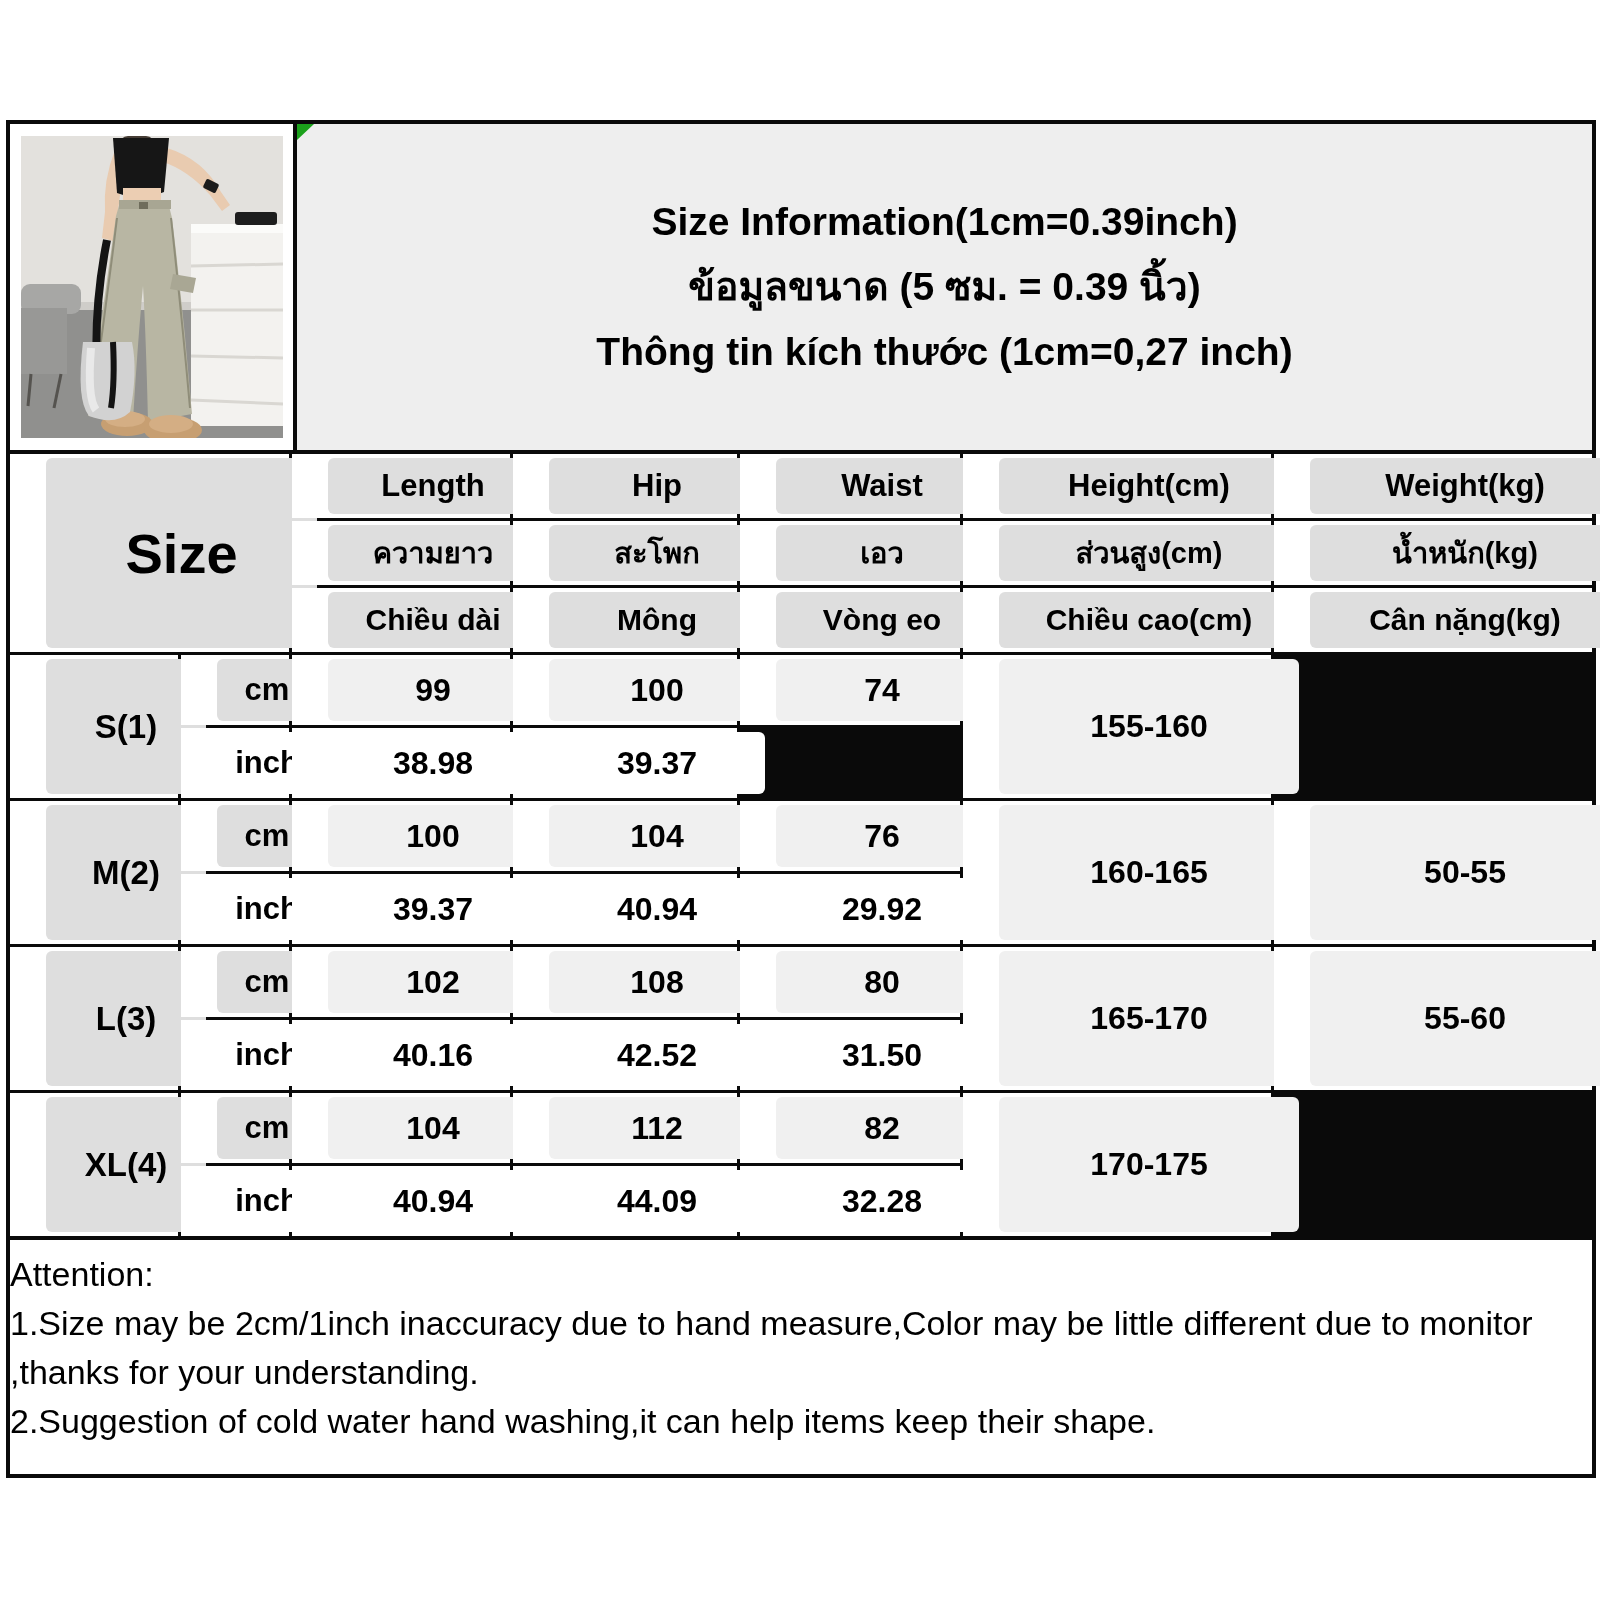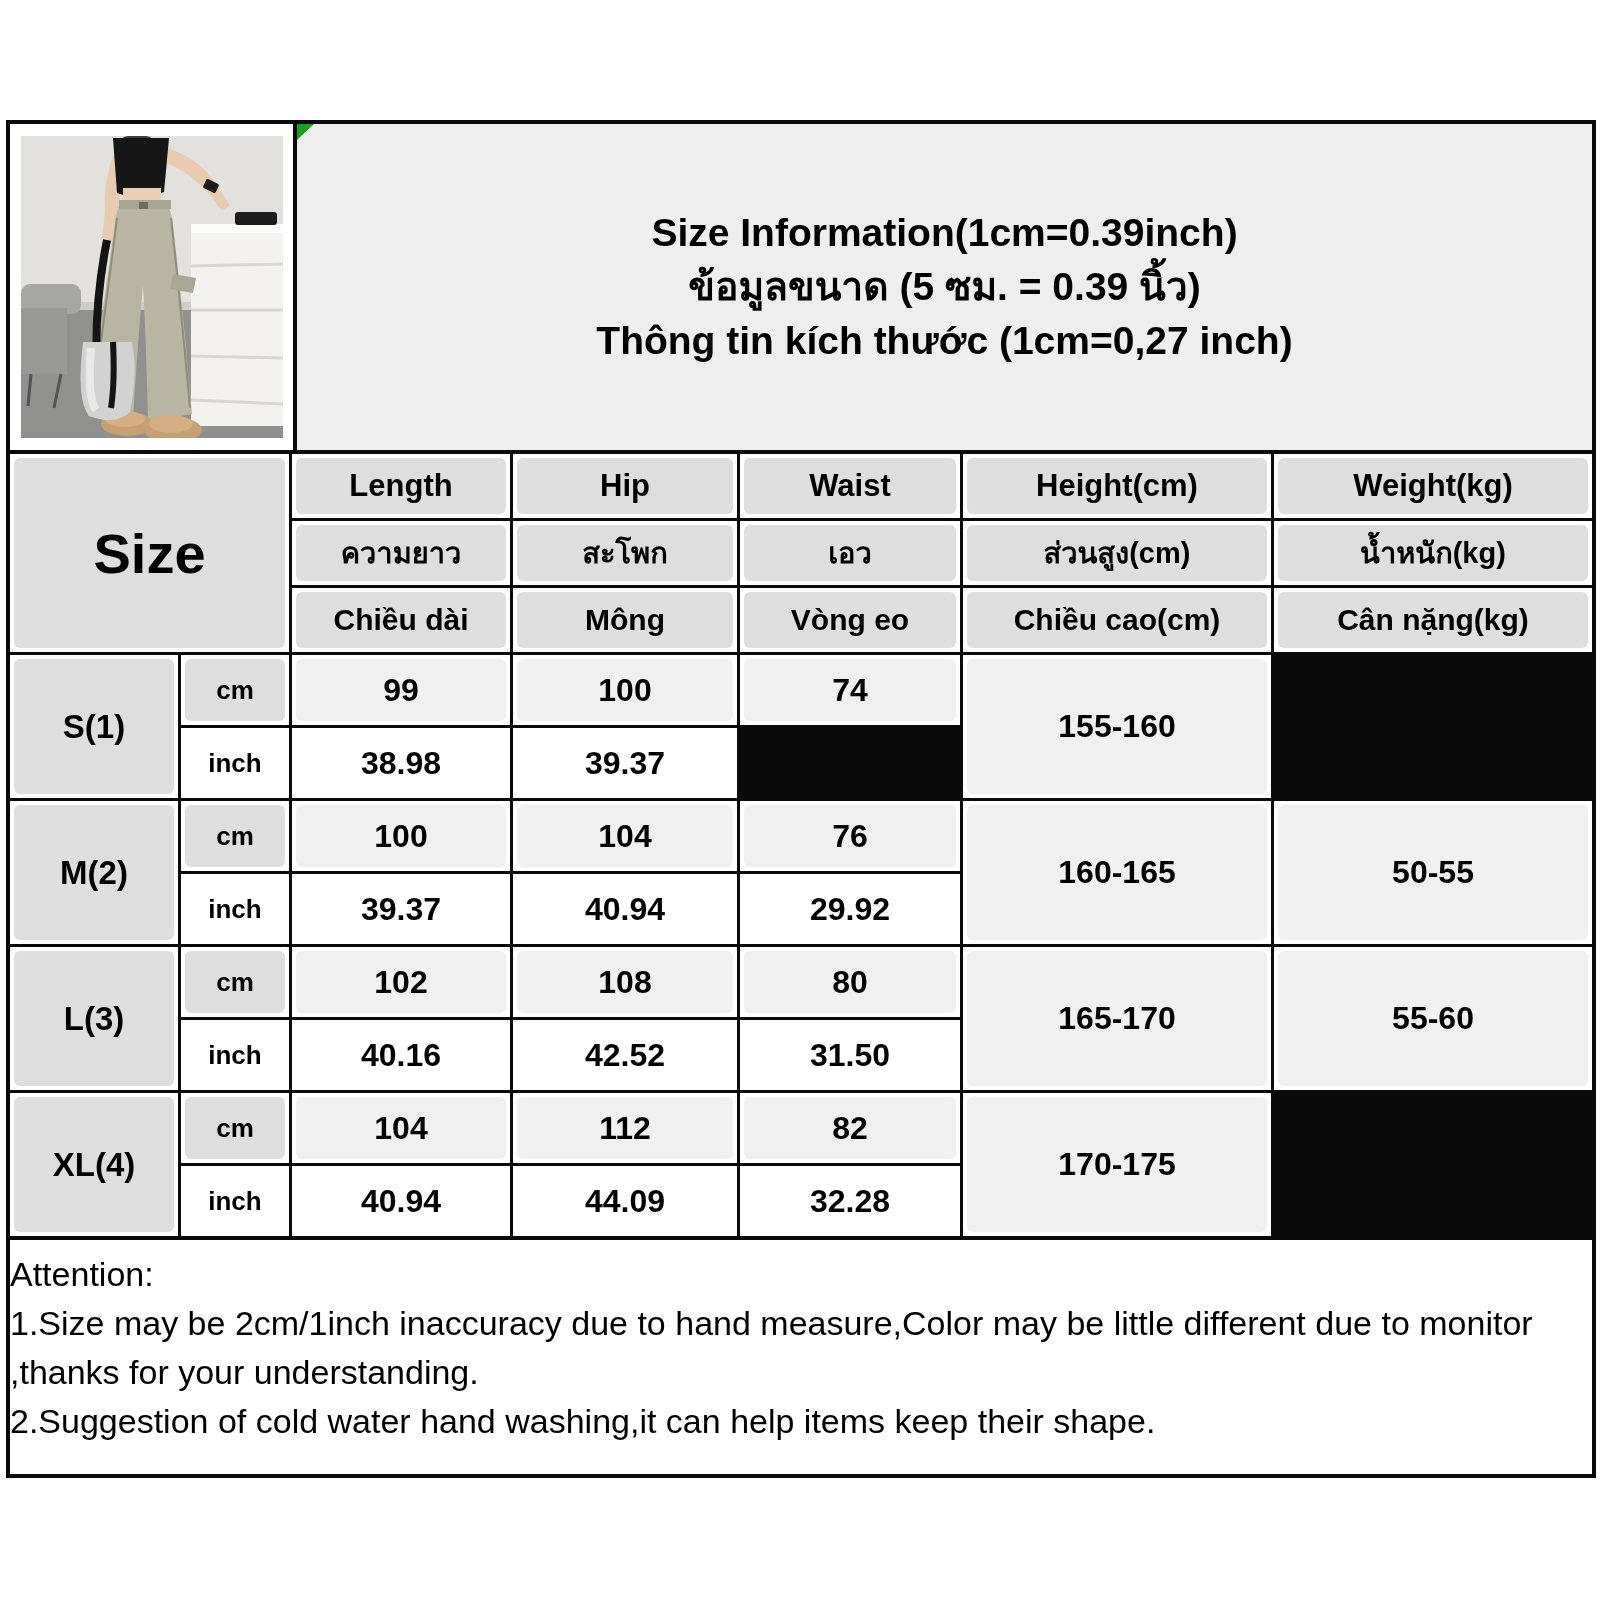--- a/index.html
+++ b/index.html
@@ -16,49 +16,49 @@
   
   .top-block{flex:none;height:330px;display:flex;border-bottom:4px solid #0a0a0a;box-sizing:border-box;}
   .photo-cell{
     flex:none;width:287px;border-right:4px solid #0a0a0a;box-sizing:border-box;
     background:#fff;display:flex;align-items:center;justify-content:center;
   }
   .photo-frame{width:262px;height:302px;overflow:hidden;}
   .photo-frame svg{display:block;}
   .title-cell{
     flex:1;background:#eeeeee;position:relative;
-    display:flex;flex-direction:column;align-items:center;justify-content:center;gap:12px;
+    display:flex;flex-direction:column;align-items:center;justify-content:center;gap:23px;
   }
   .corner-flag{
     position:absolute;left:0;top:0;width:0;height:0;
     border-top:16px solid #1ba11b;border-right:17px solid transparent;
   }
   .title-line{font-weight:bold;font-size:39px;line-height:42px;text-align:center;}
   
   .size-table{
     flex:none;background:#0a0a0a;border-bottom:4px solid #0a0a0a;box-sizing:content-box;
     display:grid;gap:3px;
     grid-template-columns:168px 108px 218px 224px 220px 308px 318px;
     grid-template-rows:64px 64px 64px repeat(8,70px);
   }
   .cell{background:#fff;padding:4px;box-sizing:border-box;}
   .cell>.inner{
     width:100%;height:100%;border-radius:6px;box-sizing:border-box;
     display:flex;align-items:center;justify-content:center;text-align:center;
-    font-weight:bold;color:#000;
+    font-weight:bold;color:#000;margin-left:32px;
   }
   .c-hdr>.inner{background:#dedede;}
   .c-tint>.inner{background:#f0f0f0;}
   .c-white>.inner{background:#ffffff;}
   .f-size{font-size:56px;}
   .f-en{font-size:31px;}
   .f-th{font-size:29px;}
   .f-vi{font-size:30px;}
   .f-lab{font-size:33px;}
-  .f-unit{font-size:26px;}
+  .f-unit{font-size:31px;}
   .f-val{font-size:32px;font-weight:bold;}
   .f-range{font-size:32px;}
   
   .attention{flex:1;background:#fff;padding:10px 12px 0 0;box-sizing:border-box;}
   .attention .line{font-size:34px;line-height:49px;font-weight:normal;}
 </style>
 </head>
 <body>
 
 <div class="sheet">

